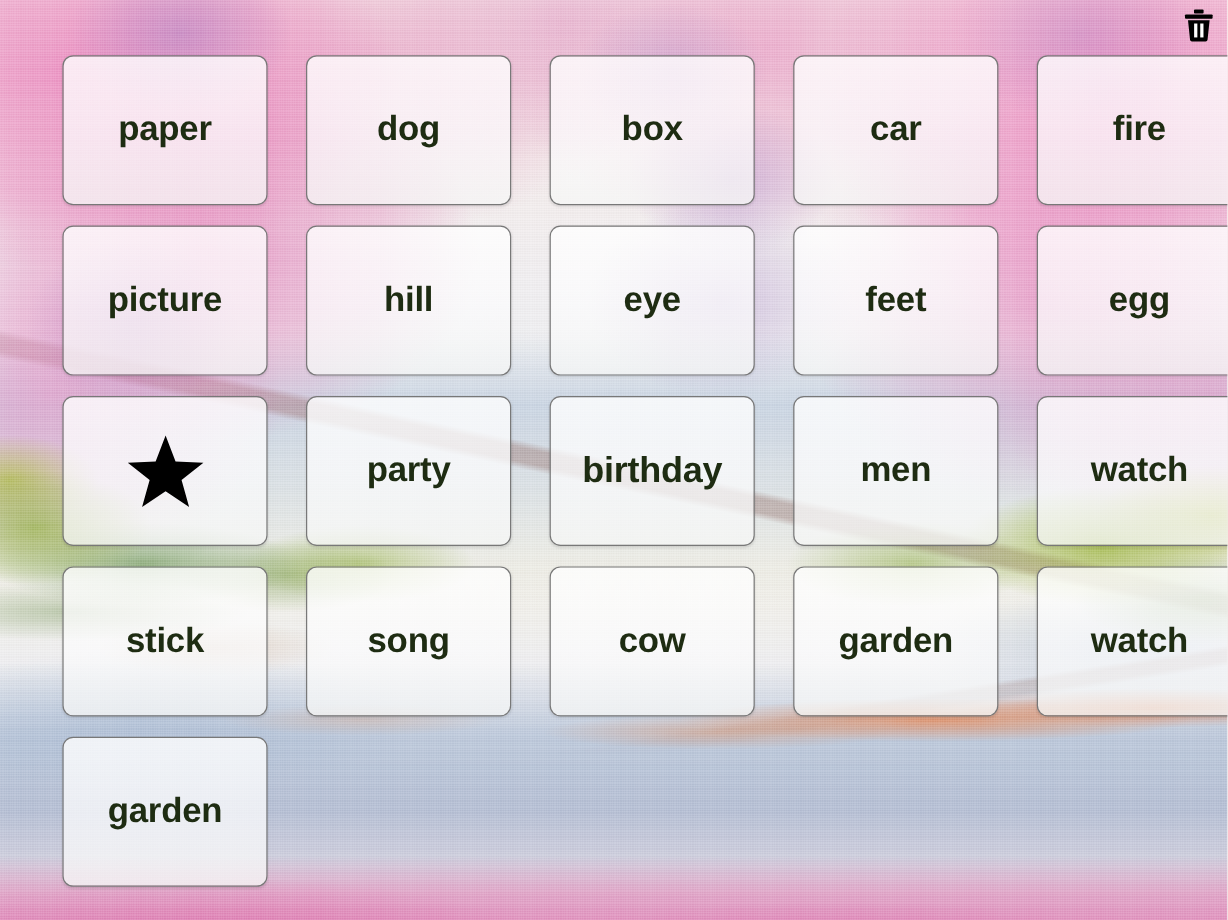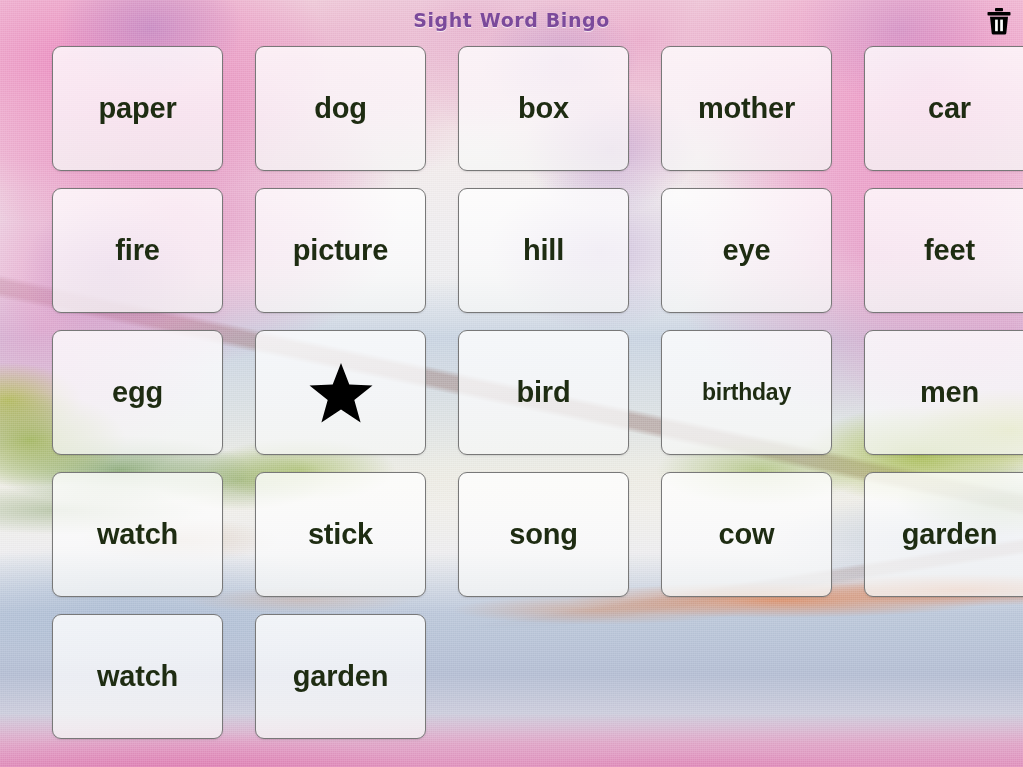--- a/index.html
+++ b/index.html
@@ -220,23 +220,20 @@
   <div class="bg-layer" id="bg-paper"></div>
   <div class="bg-layer" id="bg-water"></div>
   <div class="bg-layer" id="bg-trees"></div>
   <div class="bg-layer" id="bg-blossom"></div>
   <div class="bg-layer" id="bg-violet"></div>
   <div class="bg-layer" id="bg-foliage"></div>
   <div class="bg-layer" id="bg-shore"></div>
   <div class="bg-layer" id="bg-bottom-pink"></div>
   <div class="bg-layer" id="bg-grain"></div>
 
-  <div id="title-bar">
-    <span id="game-title">Sight Word Bingo</span>
-  </div>
 
   <button id="delete-button" aria-label="Clear board">
     <span>
       <svg width="26" height="28" viewBox="0 0 26 28" aria-hidden="true">
         <rect x="9" y="1" width="8" height="3.2" rx="0.8" fill="#000000"></rect>
         <rect x="1.5" y="5" width="23" height="3.6" rx="0.8" fill="#000000"></rect>
         <path d="M4 9.8 h18 l-1.7 16.4 a1.6 1.6 0 0 1 -1.6 1.4 H7.3 a1.6 1.6 0 0 1 -1.6 -1.4 Z" fill="#000000"></path>
         <rect x="9.1" y="12.6" width="2.7" height="11.6" fill="#ffffff"></rect>
         <rect x="14.2" y="12.6" width="2.7" height="11.6" fill="#ffffff"></rect>
       </svg>
@@ -247,23 +244,20 @@
       <div class="bingo-tile">
         <span class="tile-word">paper</span>
       </div>
       <div class="bingo-tile">
         <span class="tile-word">dog</span>
       </div>
       <div class="bingo-tile">
         <span class="tile-word">box</span>
       </div>
       <div class="bingo-tile">
-        <span class="tile-word">mother</span>
-      </div>
-      <div class="bingo-tile">
         <span class="tile-word">car</span>
       </div>
       <div class="bingo-tile">
         <span class="tile-word">fire</span>
       </div>
       <div class="bingo-tile">
         <span class="tile-word">picture</span>
       </div>
       <div class="bingo-tile">
         <span class="tile-word">hill</span>
@@ -276,24 +270,24 @@
       </div>
       <div class="bingo-tile">
         <span class="tile-word">egg</span>
       </div>
       <div class="bingo-tile">
         <span class="tile-star"><svg width="64" height="62" viewBox="0 0 64 62" aria-hidden="true">
             <polygon points="32,1 40.3,22.6 63.5,23.6 45.3,38 51.6,60.4 32,47.4 12.4,60.4 18.7,38 0.5,23.6 23.7,22.6" fill="#000000"></polygon>
           </svg></span>
       </div>
       <div class="bingo-tile">
-        <span class="tile-word">bird</span>
-      </div>
-      <div class="bingo-tile">
-        <span class="tile-word" style="font-size: 23px;">birthday</span>
+        <span class="tile-word">party</span>
+      </div>
+      <div class="bingo-tile">
+        <span class="tile-word" style="font-size: 30px;">birthday</span>
       </div>
       <div class="bingo-tile">
         <span class="tile-word">men</span>
       </div>
       <div class="bingo-tile">
         <span class="tile-word">watch</span>
       </div>
       <div class="bingo-tile">
         <span class="tile-word">stick</span>
       </div>

